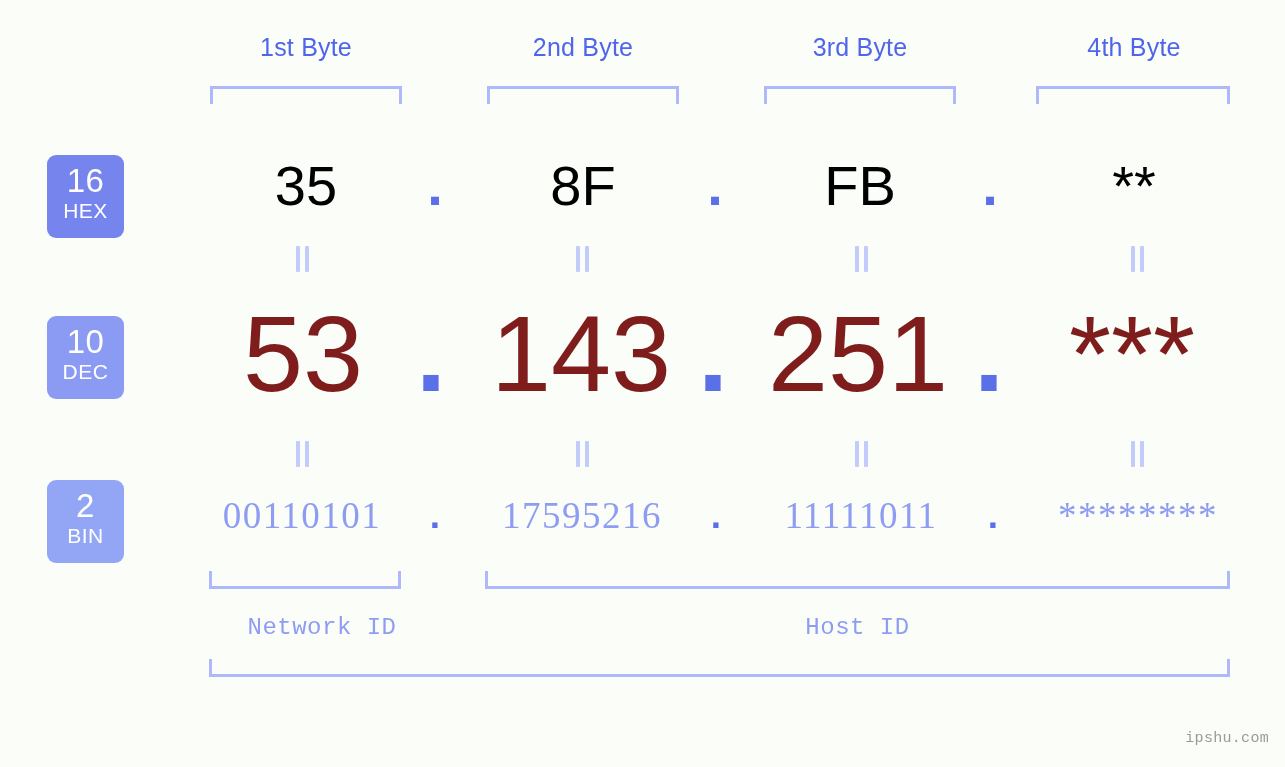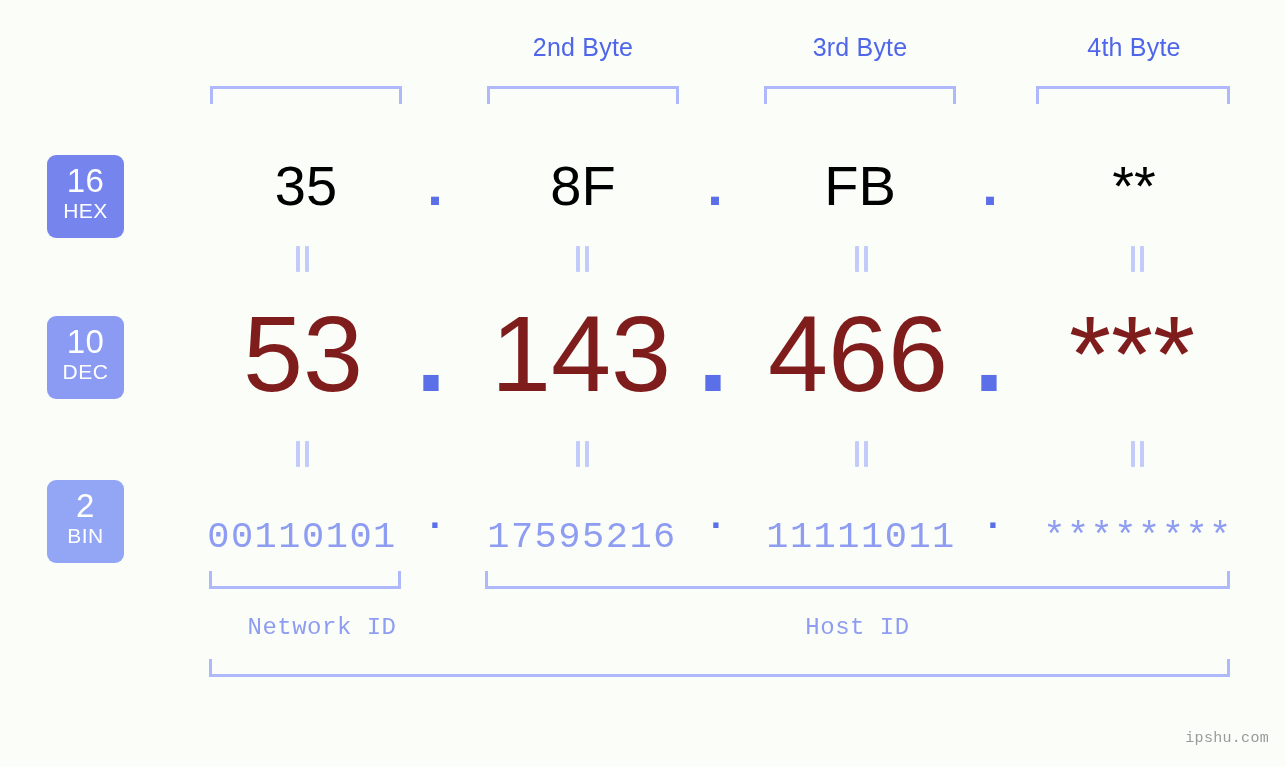--- a/index.html
+++ b/index.html
@@ -126,23 +126,23 @@
     font-size: 108px;
     color: #5a6fe8;
     top: 300px;
     font-weight: 700;
   }
 
   
   .bin-row .cell {
     font-size: 37px;
     color: #8e9df2;
-    font-family: Liberation Mono, monospace;
+    font-family: Liberation Serif, serif;
     letter-spacing: 1.5px;
-    top: 519px;
+    top: 497px;
   }
   .bin-row .dot {
     font-size: 37px;
     color: #5a6fe8;
     top: 497px;
     font-weight: 700;
   }
 
   
   .eq {
@@ -189,20 +189,21 @@
     color: #9a9a9a;
     font-family: "Liberation Mono", monospace;
     letter-spacing: 0.3px;
   }
 </style>
 </head>
 <body>
 
 <div id="stage">
 
+  <div class="byte-label" style="left:208px;width:196px;">1st Byte</div>
   <div class="byte-label" style="left:485px;width:196px;">2nd Byte</div>
   <div class="byte-label" style="left:762px;width:196px;">3rd Byte</div>
   <div class="byte-label" style="left:1034px;width:200px;">4th Byte</div>
 
   <div class="bracket-top" style="left:210px;top:86px;width:192px;"></div>
   <div class="bracket-top" style="left:487px;top:86px;width:192px;"></div>
   <div class="bracket-top" style="left:764px;top:86px;width:192px;"></div>
   <div class="bracket-top" style="left:1036px;top:86px;width:194px;"></div>
 
   <div class="badge" id="badge-hex">
@@ -231,21 +232,21 @@
   <div class="eq" style="left:292px;top:246px;"></div>
   <div class="eq" style="left:572px;top:246px;"></div>
   <div class="eq" style="left:851px;top:246px;"></div>
   <div class="eq" style="left:1127px;top:246px;"></div>
 
   <div class="row dec-row">
     <div class="cell" style="left:205px;width:196px;">53</div>
     <div class="dot" style="left:396px;width:70px;">.</div>
     <div class="cell" style="left:483px;width:196px;">143</div>
     <div class="dot" style="left:678px;width:70px;">.</div>
-    <div class="cell" style="left:760px;width:196px;">466</div>
+    <div class="cell" style="left:760px;width:196px;">251</div>
     <div class="dot" style="left:954px;width:70px;">.</div>
     <div class="cell" style="left:1032px;width:200px;">***</div>
   </div>
 
   <div class="eq" style="left:292px;top:441px;"></div>
   <div class="eq" style="left:572px;top:441px;"></div>
   <div class="eq" style="left:851px;top:441px;"></div>
   <div class="eq" style="left:1127px;top:441px;"></div>
 
   <div class="row bin-row">

